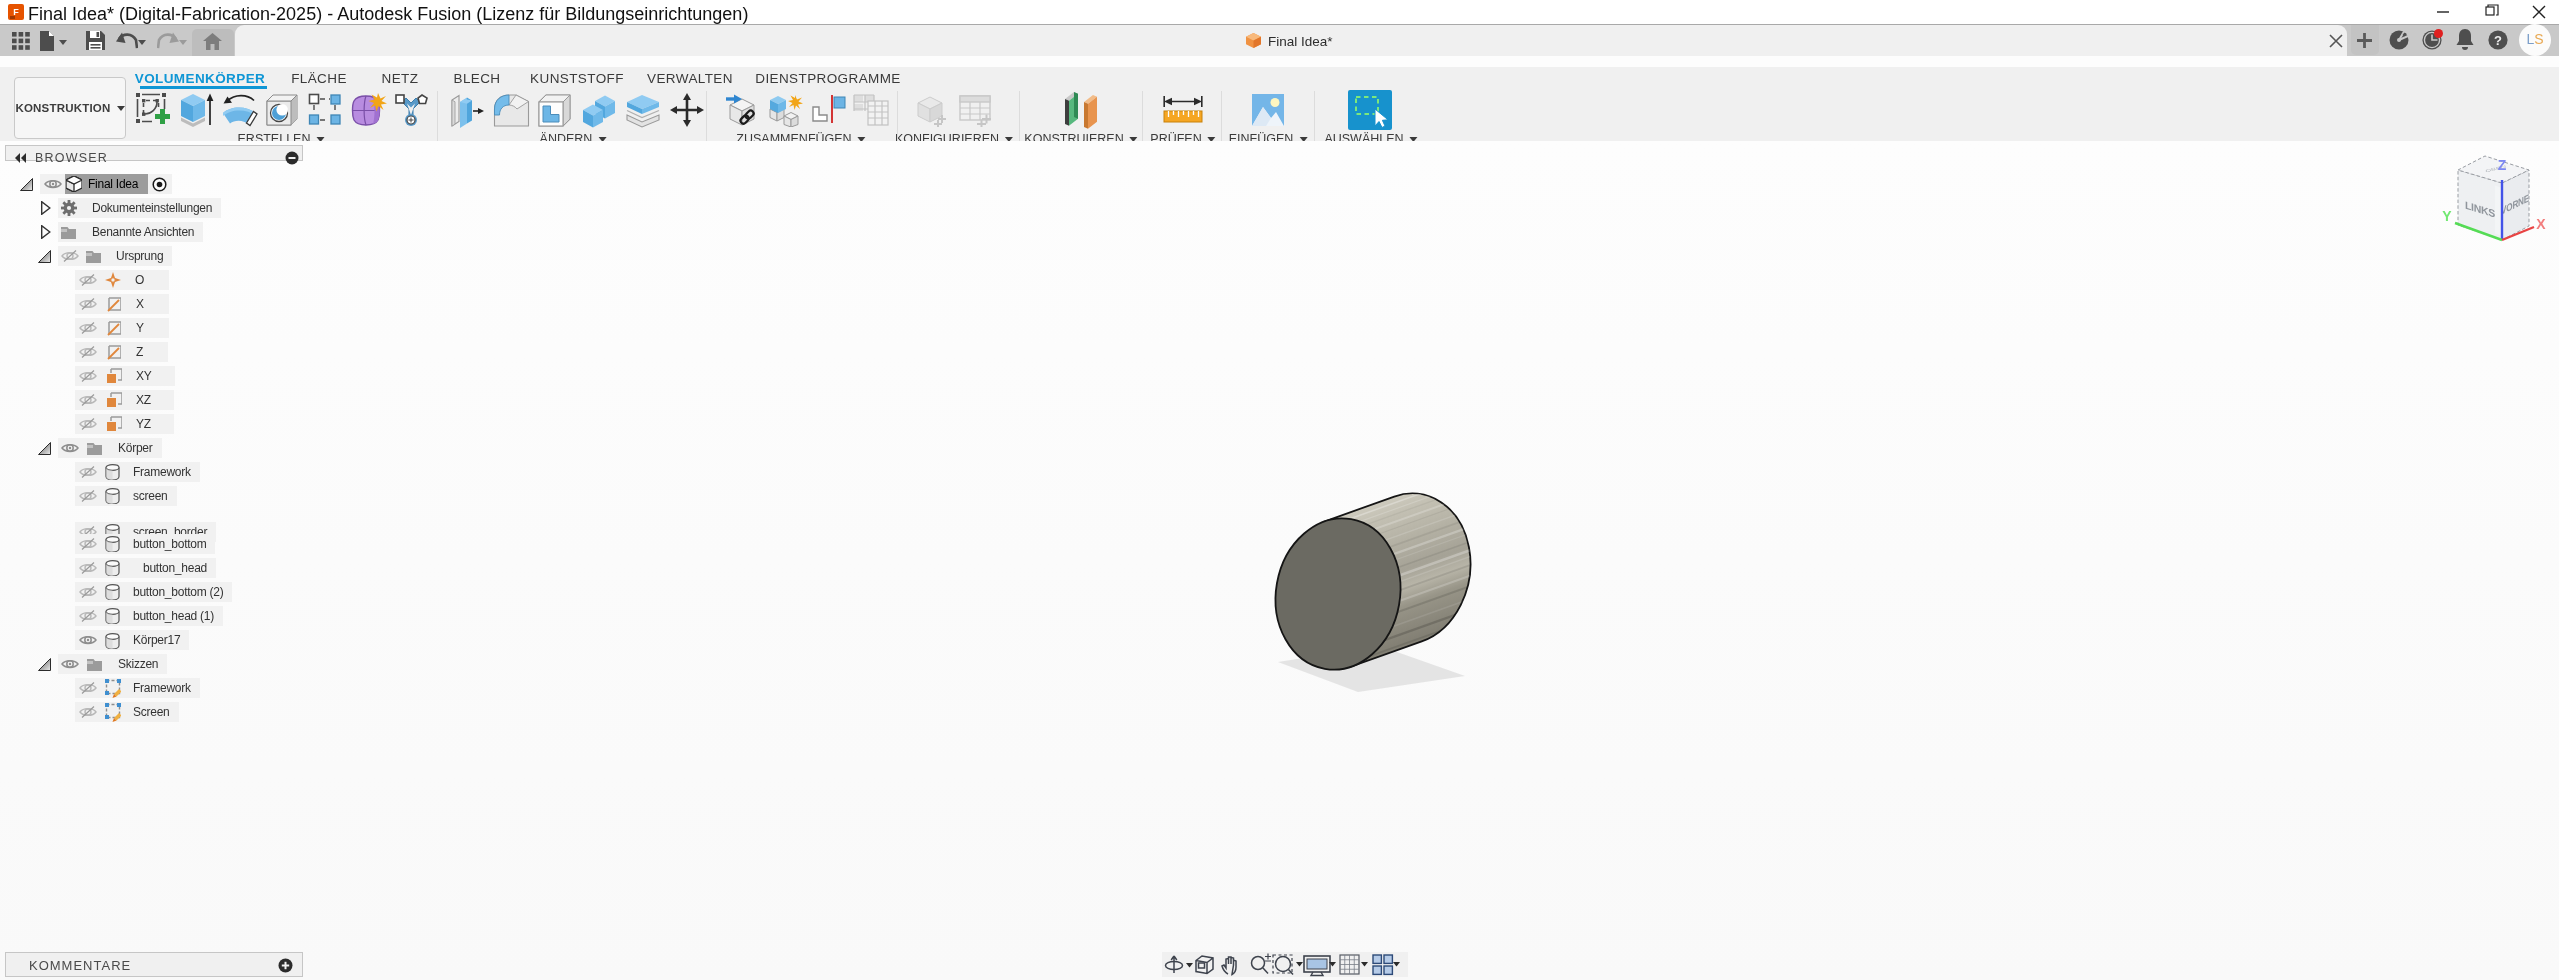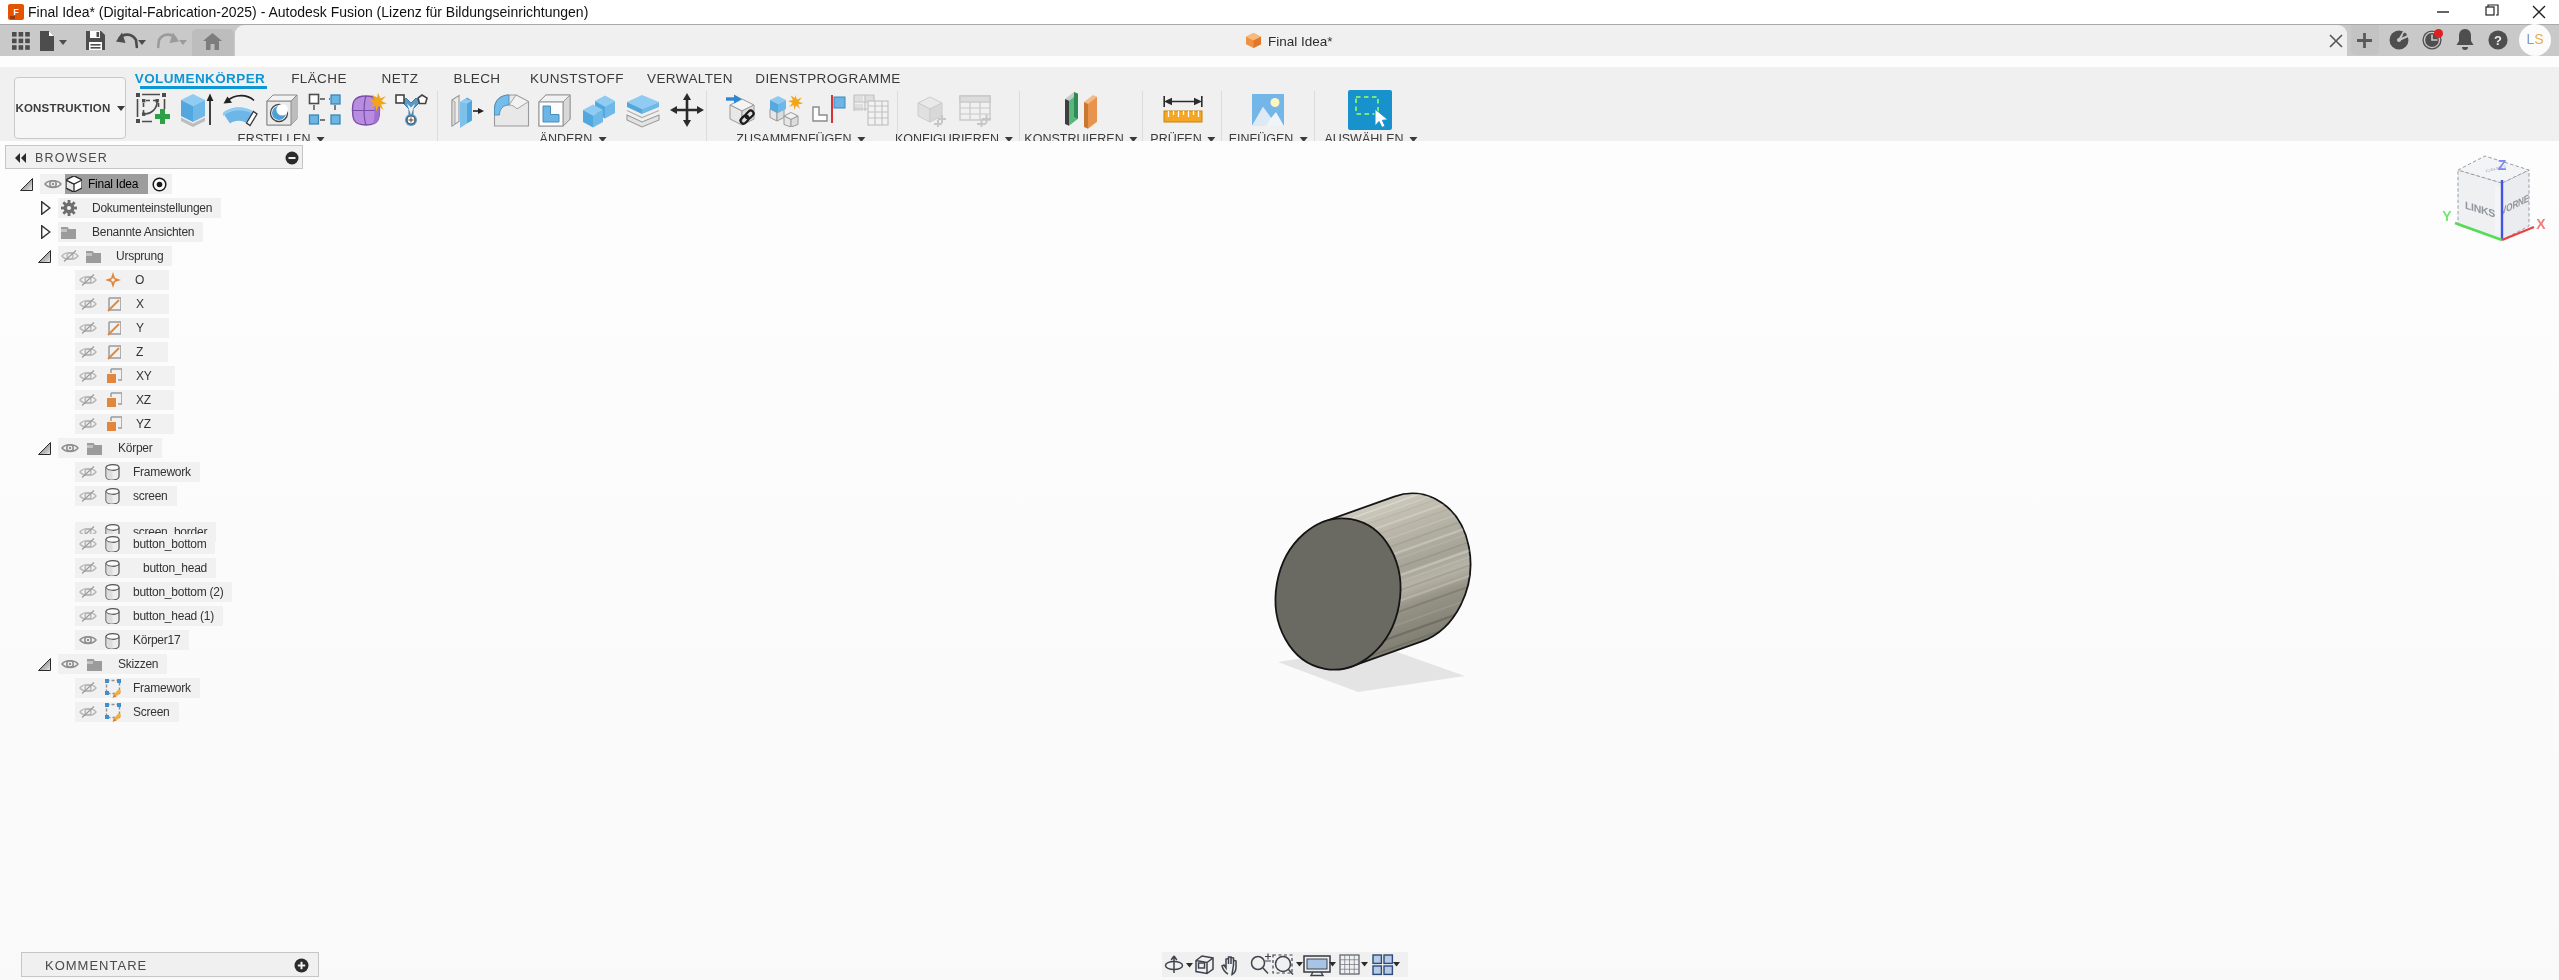--- a/index.html
+++ b/index.html
@@ -1,19 +1,19 @@
 <!DOCTYPE html>
 <html><head>
 <meta charset="utf-8">
 <style>
   * { margin:0; padding:0; box-sizing:border-box; }
   html,body { width:2559px; height:980px; overflow:hidden; font-family:"Liberation Sans", sans-serif; background:#fdfdfd; }
   .abs { position:absolute; }
   #titlebar { position:absolute; left:0; top:0; width:2559px; height:24px; background:#ffffff; }
-  #titlebar .title { position:absolute; left:28px; top:4px; font-size:14px; color:#111; }
+  #titlebar .title { position:absolute; left:28px; top:4px; font-size:18px; color:#111; }
   #row2 { position:absolute; left:0; top:24px; width:2559px; height:32px; background:#c9c9c9; border-top:1px solid #a9a9a9; }
   #doctab { position:absolute; left:235px; top:25px; width:2112px; height:31px; background:#f0f0f0; border-radius:9px 9px 0 0; }
   #hometab { position:absolute; left:192px; top:29px; width:42px; height:27px; background:#bdbdbd; border-radius:5px 5px 0 0; }
   #plustab { position:absolute; left:2351px; top:25px; width:28px; height:30px; background:#c3c3c3; border-radius:0 0 5px 5px; }
   #ribbon { position:absolute; left:0; top:67px; width:2559px; height:84px; background:#f0f0f0; border-bottom:1px solid #dcdcdc; }
   .rtab { position:absolute; top:4px; font-size:13.5px; color:#3a3a3a; letter-spacing:0.4px; white-space:nowrap; transform:translateX(-50%); }
   .rtab.active { color:#0f96d5; font-weight:bold; }
   #tabline { position:absolute; left:140px; top:19px; width:127px; height:3px; background:#0f96d5; }
   .glabel { position:absolute; top:65px; font-size:12.5px; color:#3a3a3a; letter-spacing:0px; white-space:nowrap; transform:translateX(-50%); display:flex; align-items:center; gap:6px; }
   .caret { width:0; height:0; border-left:4.5px solid transparent; border-right:4.5px solid transparent; border-top:5px solid #3a3a3a; display:inline-block; }
@@ -413,21 +413,21 @@
   <text x="0" y="0" font-size="10.5" fill="#8f959c" transform="translate(85,58) skewY(-25.5) scale(0.78,1)" text-anchor="middle" font-weight="bold" letter-spacing="-0.3">VORNE</text>
   <text x="0" y="0" font-size="7.5" fill="#b0b4ba" transform="translate(66,20) rotate(-13) scale(1,0.5)" text-anchor="middle">OBEN</text>
   <path d="M72,90 L72,30" stroke="#4353e8" stroke-width="2.4"></path>
   <path d="M72,90 L25,73" stroke="#55dc55" stroke-width="2.4"></path>
   <path d="M72,90 L104,77" stroke="#e84343" stroke-width="2.4"></path>
   <text x="72" y="20" font-size="14" fill="#7d88f2" text-anchor="middle" font-weight="bold">Z</text>
   <text x="17" y="71" font-size="14" fill="#72e872" text-anchor="middle" font-weight="bold">Y</text>
   <text x="111" y="79" font-size="14" fill="#f27d7d" text-anchor="middle" font-weight="bold">X</text>
 </svg>
 
-<div class="panelbar" style="left:5px;top:145px;width:298px;height:24px;">
+<div class="panelbar" style="left:5px;top:145px;width:298px;height:16px;">
   <svg class="abs" style="left:9px;top:7px" width="12" height="10" viewBox="0 0 12 10">
       <polygon points="5,0 5,10 0,5" fill="#2b2b2b"></polygon>
       <polygon points="11,0 11,10 6,5" fill="#2b2b2b"></polygon>
     </svg>
   <div class="abs" style="left:29px;top:5px;font-size:12.5px;color:#4a4a4a;letter-spacing:1.2px">BROWSER</div>
   <svg class="abs" style="left:279px;top:5px" width="14" height="14" viewBox="0 0 14 14">
       <circle cx="7" cy="7" r="6.5" fill="#2b2b2b"></circle>
       <rect x="3.5" y="6" width="7" height="2" fill="#f0f0f0"></rect>
     </svg>
 </div>
@@ -745,21 +745,21 @@
     <svg style="margin-left:4px" width="18" height="14" viewBox="0 0 18 14">
         <use href="#eyes"></use>
       </svg>
     <svg style="margin-left:8px" width="16" height="19" viewBox="0 0 16 19">
         <use href="#sket"></use>
       </svg>
     <span class="lbl" style="margin-left:12px">Screen</span>
   </div>
 </div>
 
-<div class="panelbar" style="left:5px;top:952px;width:298px;height:25px;margin-left:16px;">
+<div class="panelbar" style="left:5px;top:952px;width:298px;height:25px;">
   <div class="abs" style="left:23px;top:5px;font-size:13px;color:#4a4a4a;letter-spacing:1px">KOMMENTARE</div>
   <svg class="abs" style="left:272px;top:5px" width="15" height="15" viewBox="0 0 15 15">
       <circle cx="7.5" cy="7.5" r="7" fill="#2b2b2b"></circle>
       <rect x="3.8" y="6.5" width="7.4" height="2" fill="#f0f0f0"></rect>
       <rect x="6.5" y="3.8" width="2" height="7.4" fill="#f0f0f0"></rect>
     </svg>
 </div>
 
 <div class="abs" style="left:1162px;top:952px;width:246px;height:25px;background:#f0f0f0"></div>
 <svg class="abs" style="left:1162px;top:952px" width="246" height="25" viewBox="0 0 246 25">

